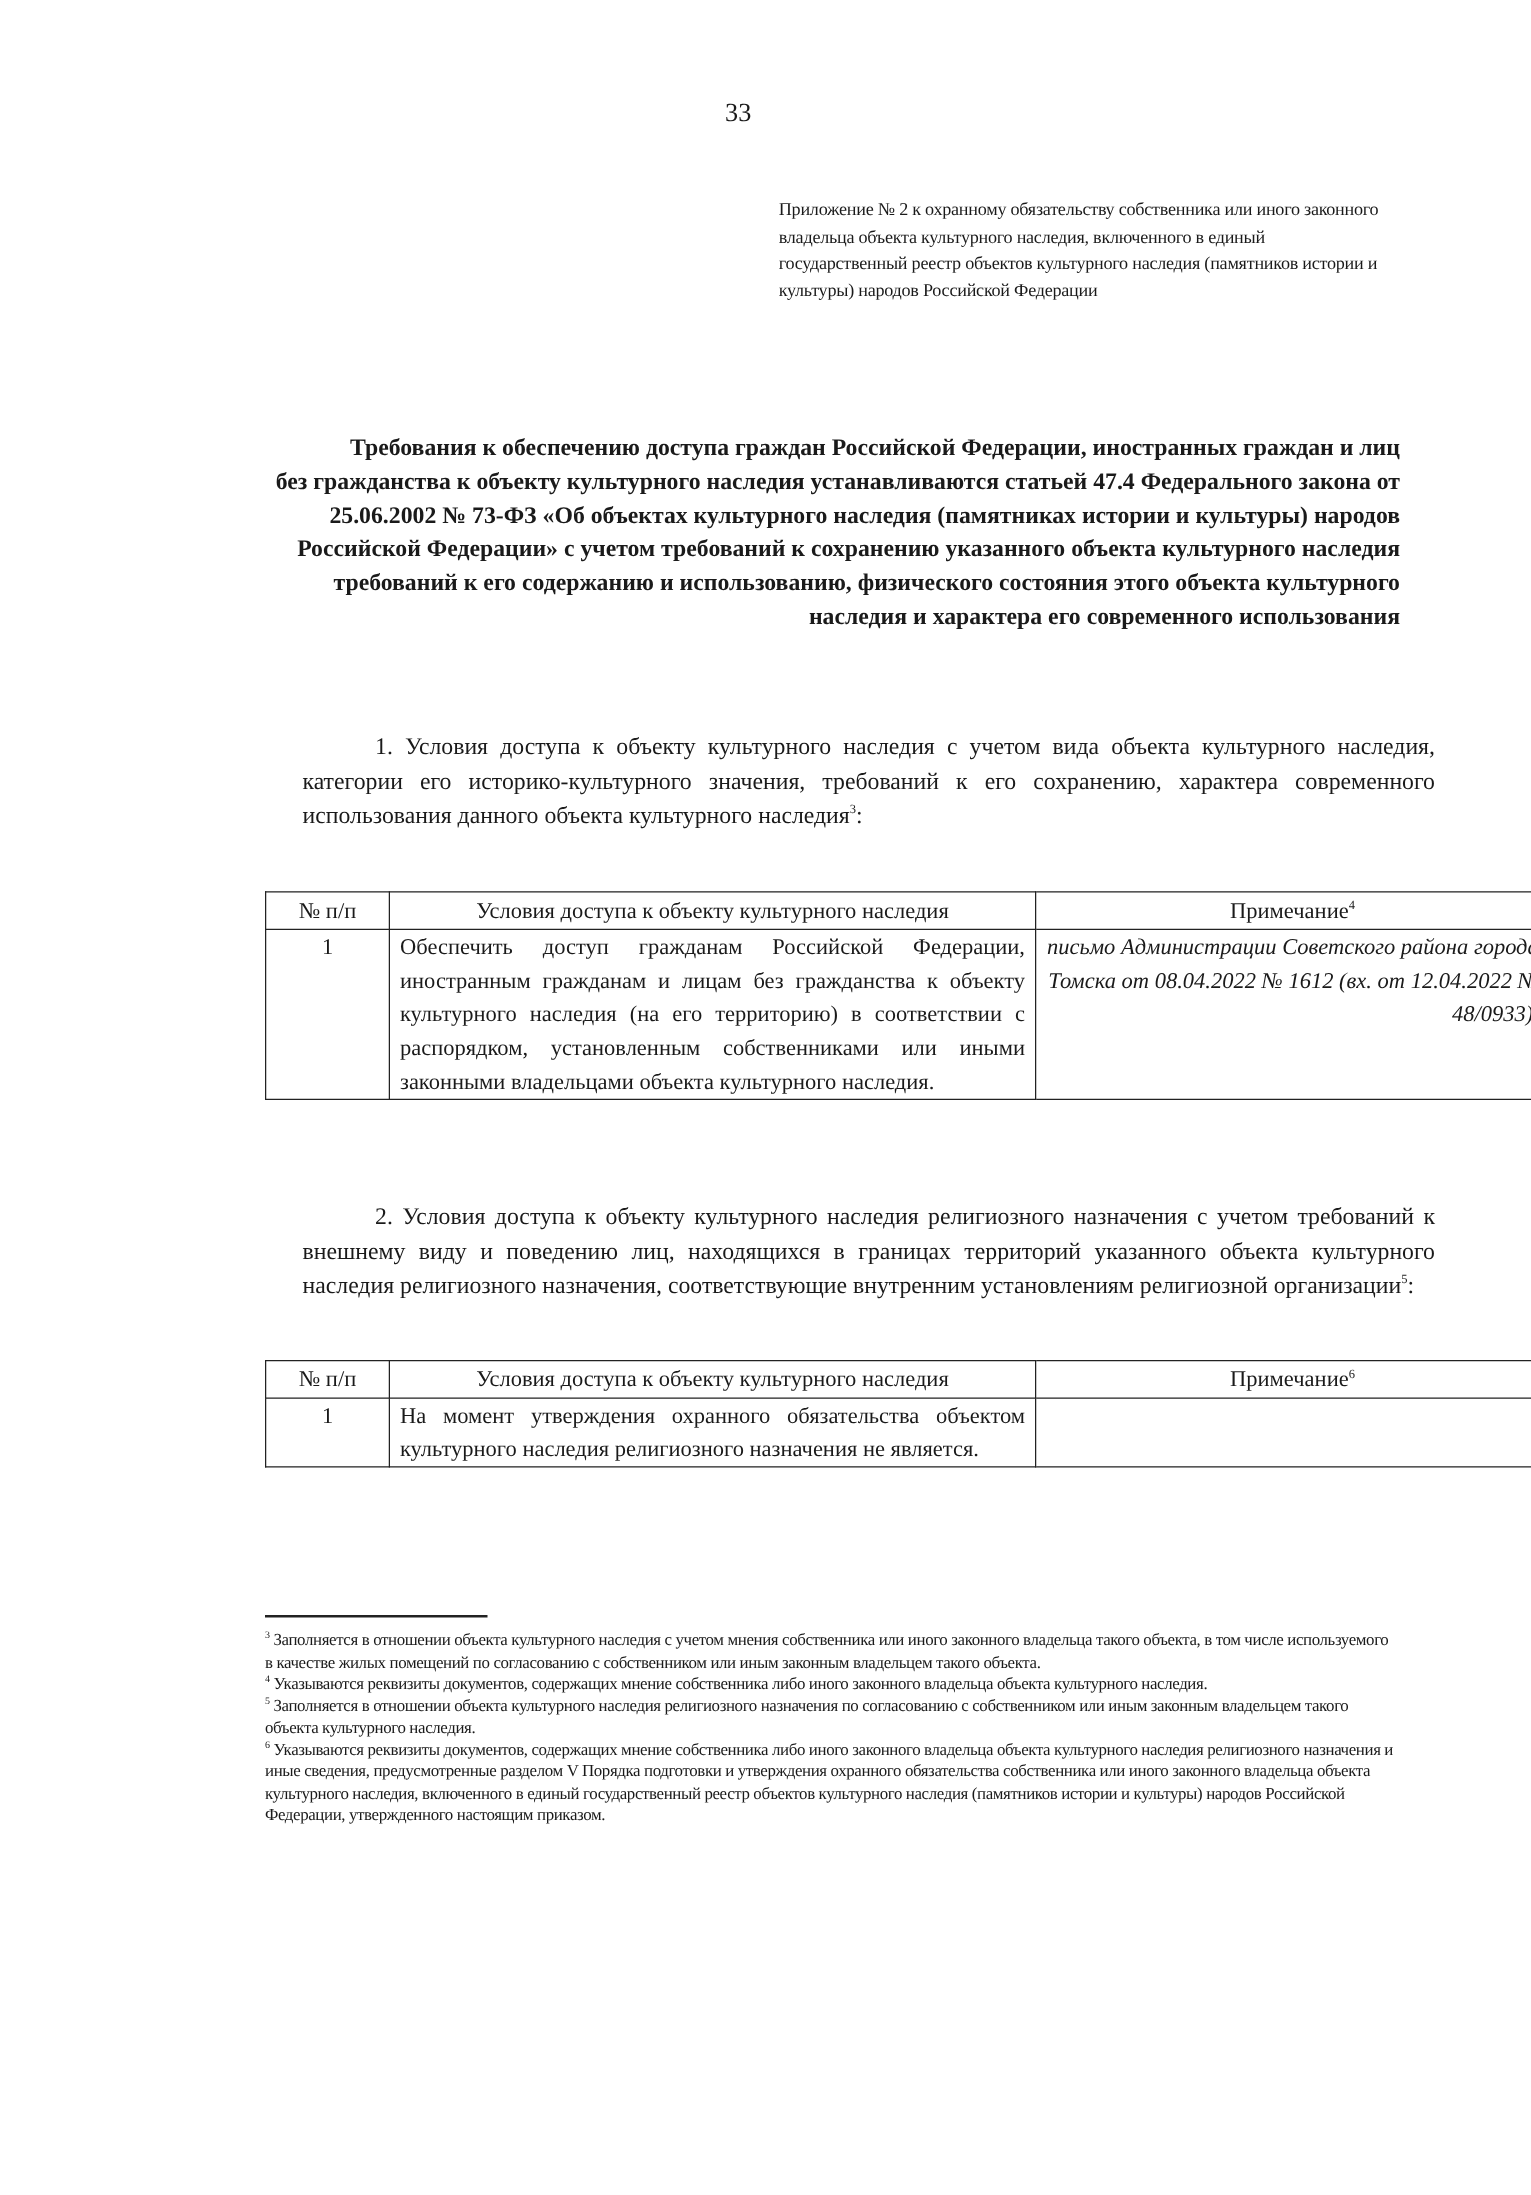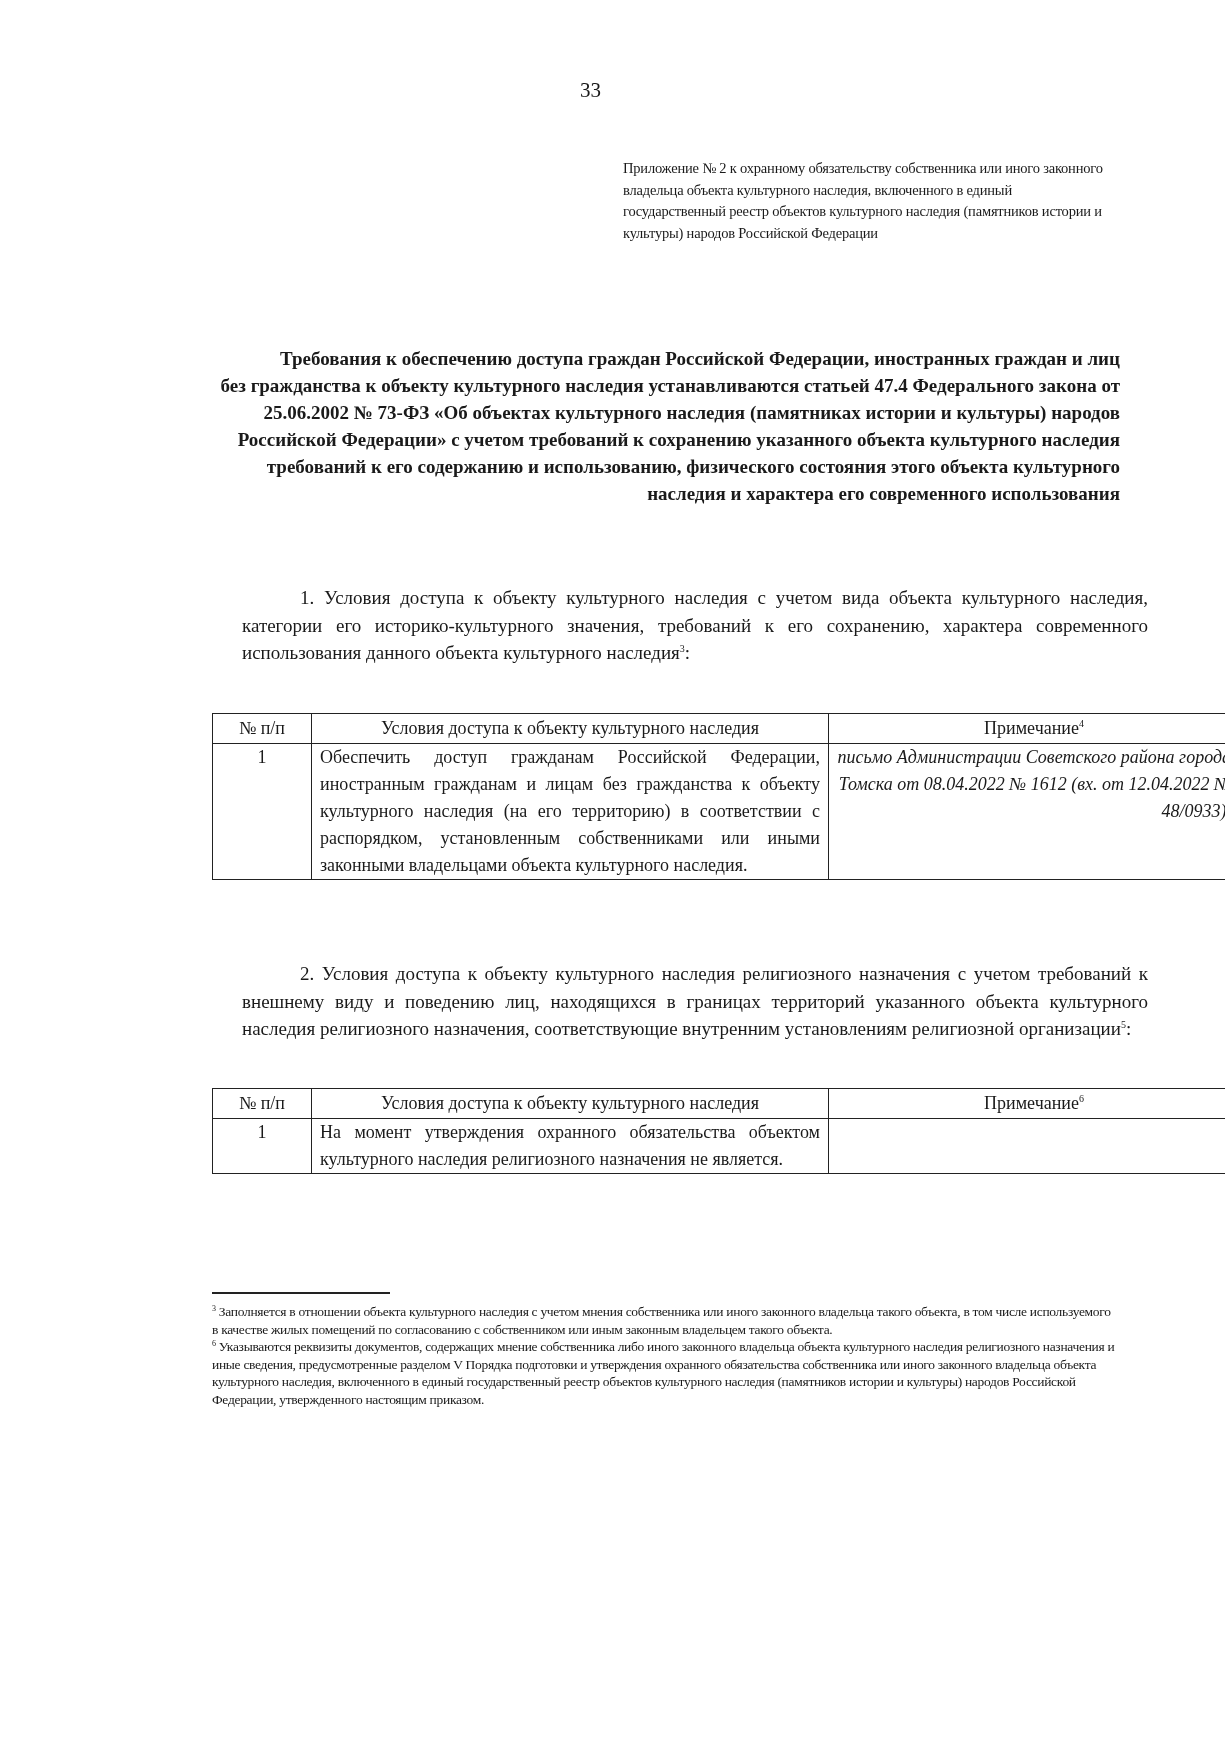--- a/index.html
+++ b/index.html
@@ -91,14 +91,16 @@
     <td class="cond">На момент утверждения охранного обязательства объектом культурного наследия религиозного назначения не является.</td>
     <td class="note"></td>
   </tr>
 </tbody>
   </table>
 
 <div class="fn-rule"></div>
 
 <div class="footnotes">
   <p><sup>3</sup> <span>Заполняется в отношении объекта культурного наследия с учетом мнения собственника или иного законного владельца такого объекта, в том числе используемого в качестве жилых помещений по согласованию с собственником или иным законным владельцем такого объекта.</span></p>
+  <p><sup>4</sup> <span>Указываются реквизиты документов, содержащих мнение собственника либо иного законного владельца объекта культурного наследия.</span></p>
+  <p><sup>5</sup> <span>Заполняется в отношении объекта культурного наследия религиозного назначения по согласованию с собственником или иным законным владельцем такого объекта культурного наследия.</span></p>
   <p><sup>6</sup> <span>Указываются реквизиты документов, содержащих мнение собственника либо иного законного владельца объекта культурного наследия религиозного назначения и иные сведения, предусмотренные разделом V Порядка подготовки и утверждения охранного обязательства собственника или иного законного владельца объекта культурного наследия, включенного в единый государственный реестр объектов культурного наследия (памятников истории и культуры) народов Российской Федерации, утвержденного настоящим приказом.</span></p>
 </div>
 
 </body></html>

